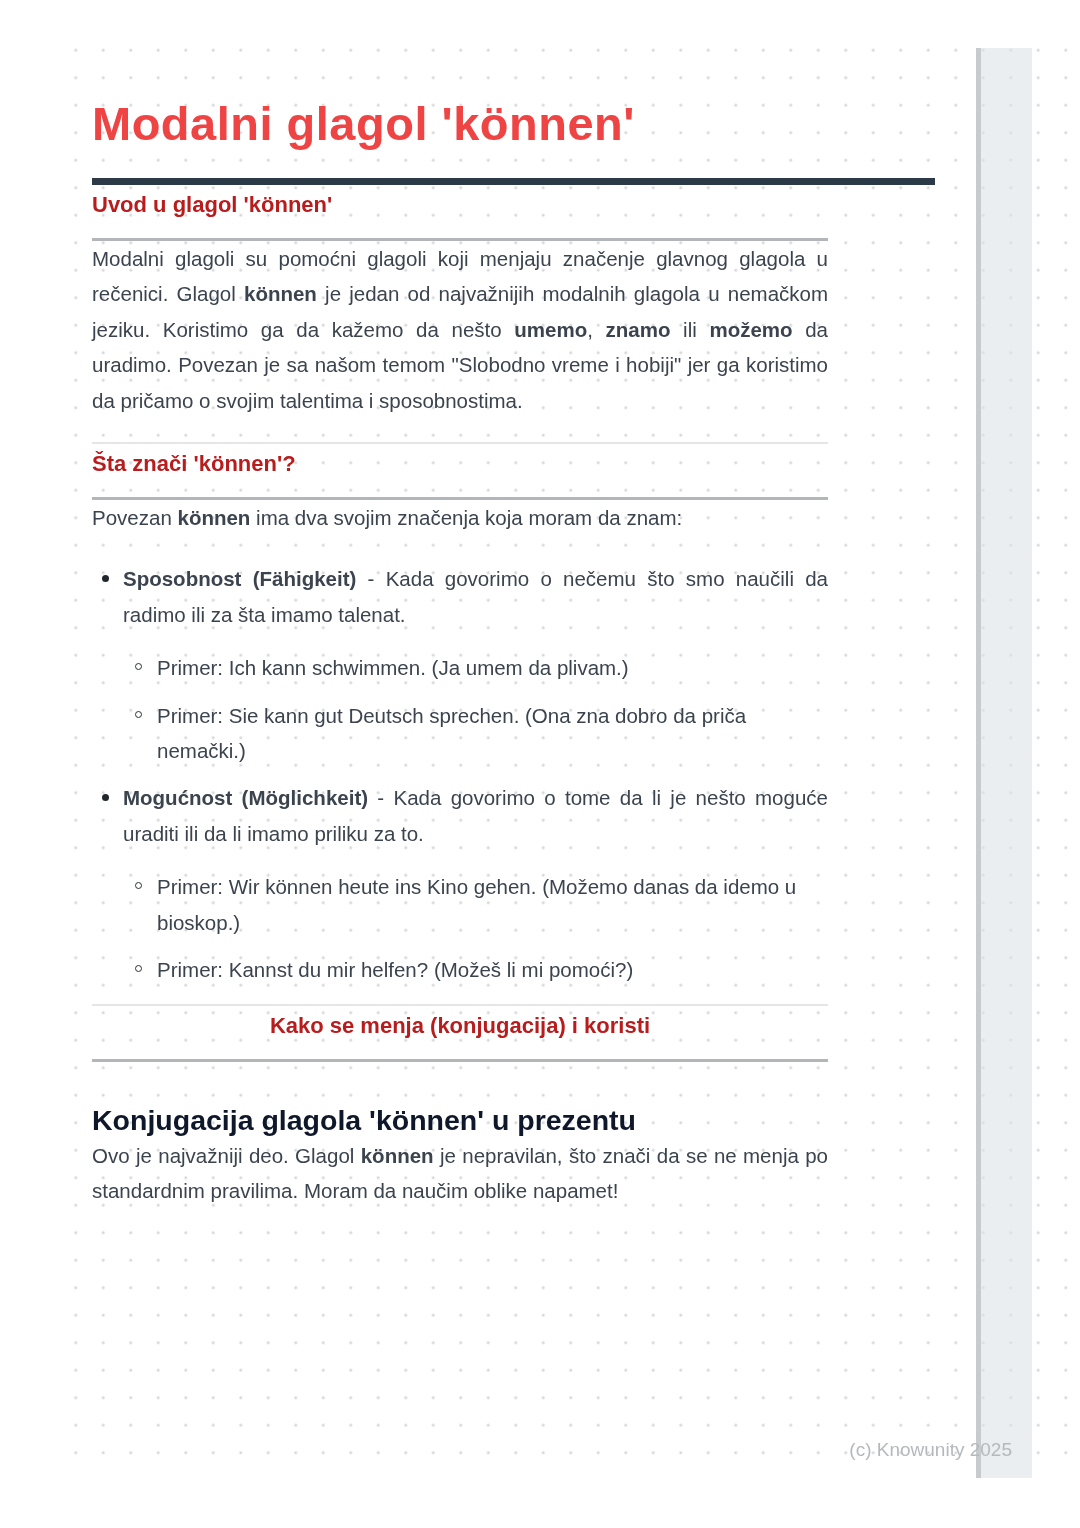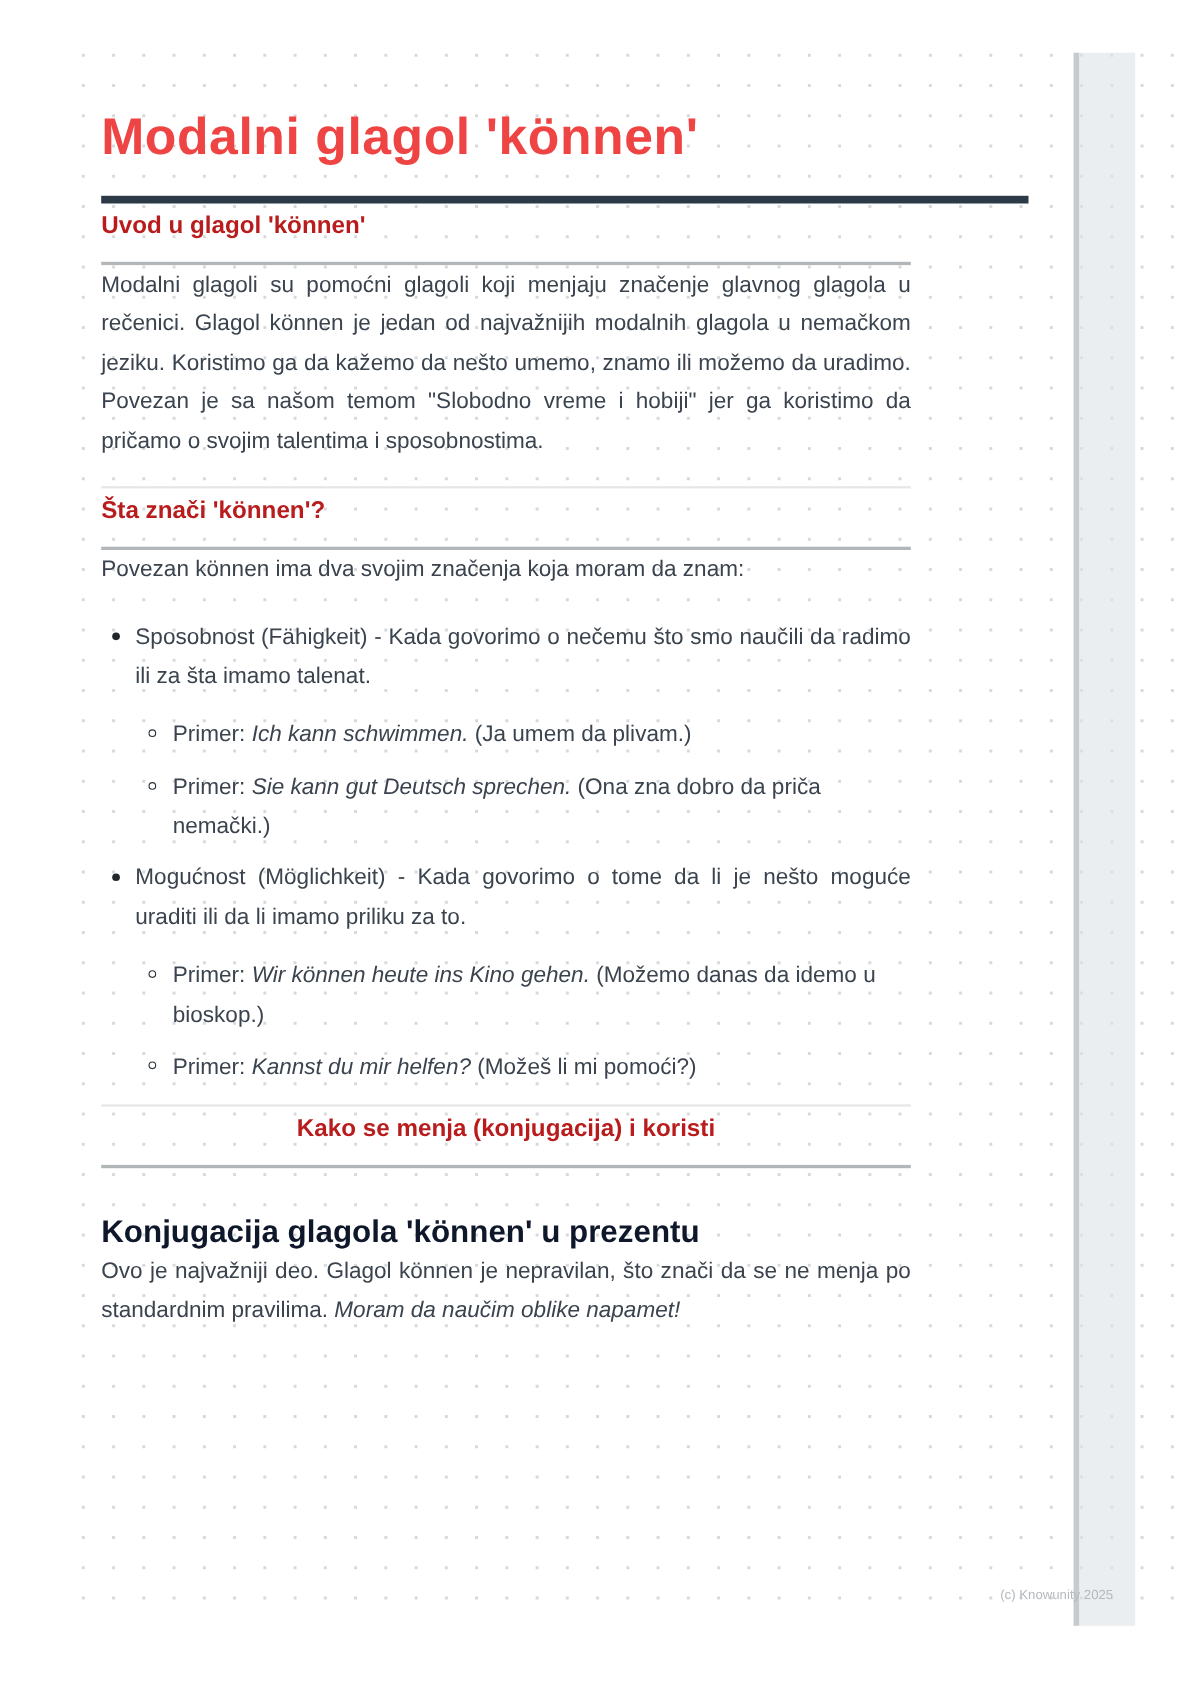--- a/index.html
+++ b/index.html
@@ -49,22 +49,22 @@
   .section-divider{
     margin-top:24px;height:2px;width:736px;background:#e4e6e8;
   }
   p.body-text{
     margin:0;font-size:20.5px;line-height:35.4px;
     text-align:justify;color:#3b444e;
   }
   .p-intro{margin-top:30px;}
   .p-lead{margin-top:28px;text-align:left;}
   .p-usage{margin-top:20px;}
-  .b{font-weight:400;}
-  .i{font-style:italic;}
+  .b{font-weight:700;}
+  .i{}
   ul.blist{list-style:none;margin:26px 0 0;padding:0;}
   ul.blist > li{position:relative;padding-left:31px;}
   ul.blist > li + li{margin-top:12px;}
   ul.blist > li::before{
     content:'';position:absolute;left:10px;top:14px;
     width:7px;height:7px;border-radius:50%;background:#20262c;
   }
   ul.blist .li-text{margin:0;font-size:20.5px;line-height:35.4px;text-align:justify;}
   ul.sublist{list-style:none;margin:18px 0 0;padding:0;}
   ul.sublist > li{position:relative;padding-left:34px;margin:0;
@@ -74,21 +74,21 @@
     content:'';position:absolute;left:12px;top:13px;
     width:7px;height:7px;border-radius:50%;
     background:transparent;border:1.6px solid #2a3138;box-sizing:border-box;
   }
   h3.sub-heading{
     margin:40px 0 0;font-size:28.5px;line-height:36px;font-weight:700;
     color:#0f172a;white-space:nowrap;
   }
   .copyright{
     position:absolute;top:1441px;right:68px;
-    font-size:12px;line-height:18px;color:#b5b9bd;
+    font-size:19px;line-height:18px;color:#b5b9bd;
     z-index:3;
   }
 </style>
 </head>
 <body>
 
 <div class="dotted-bg"></div>
 <div class="edge-strip"></div>
 
 <div class="content">

